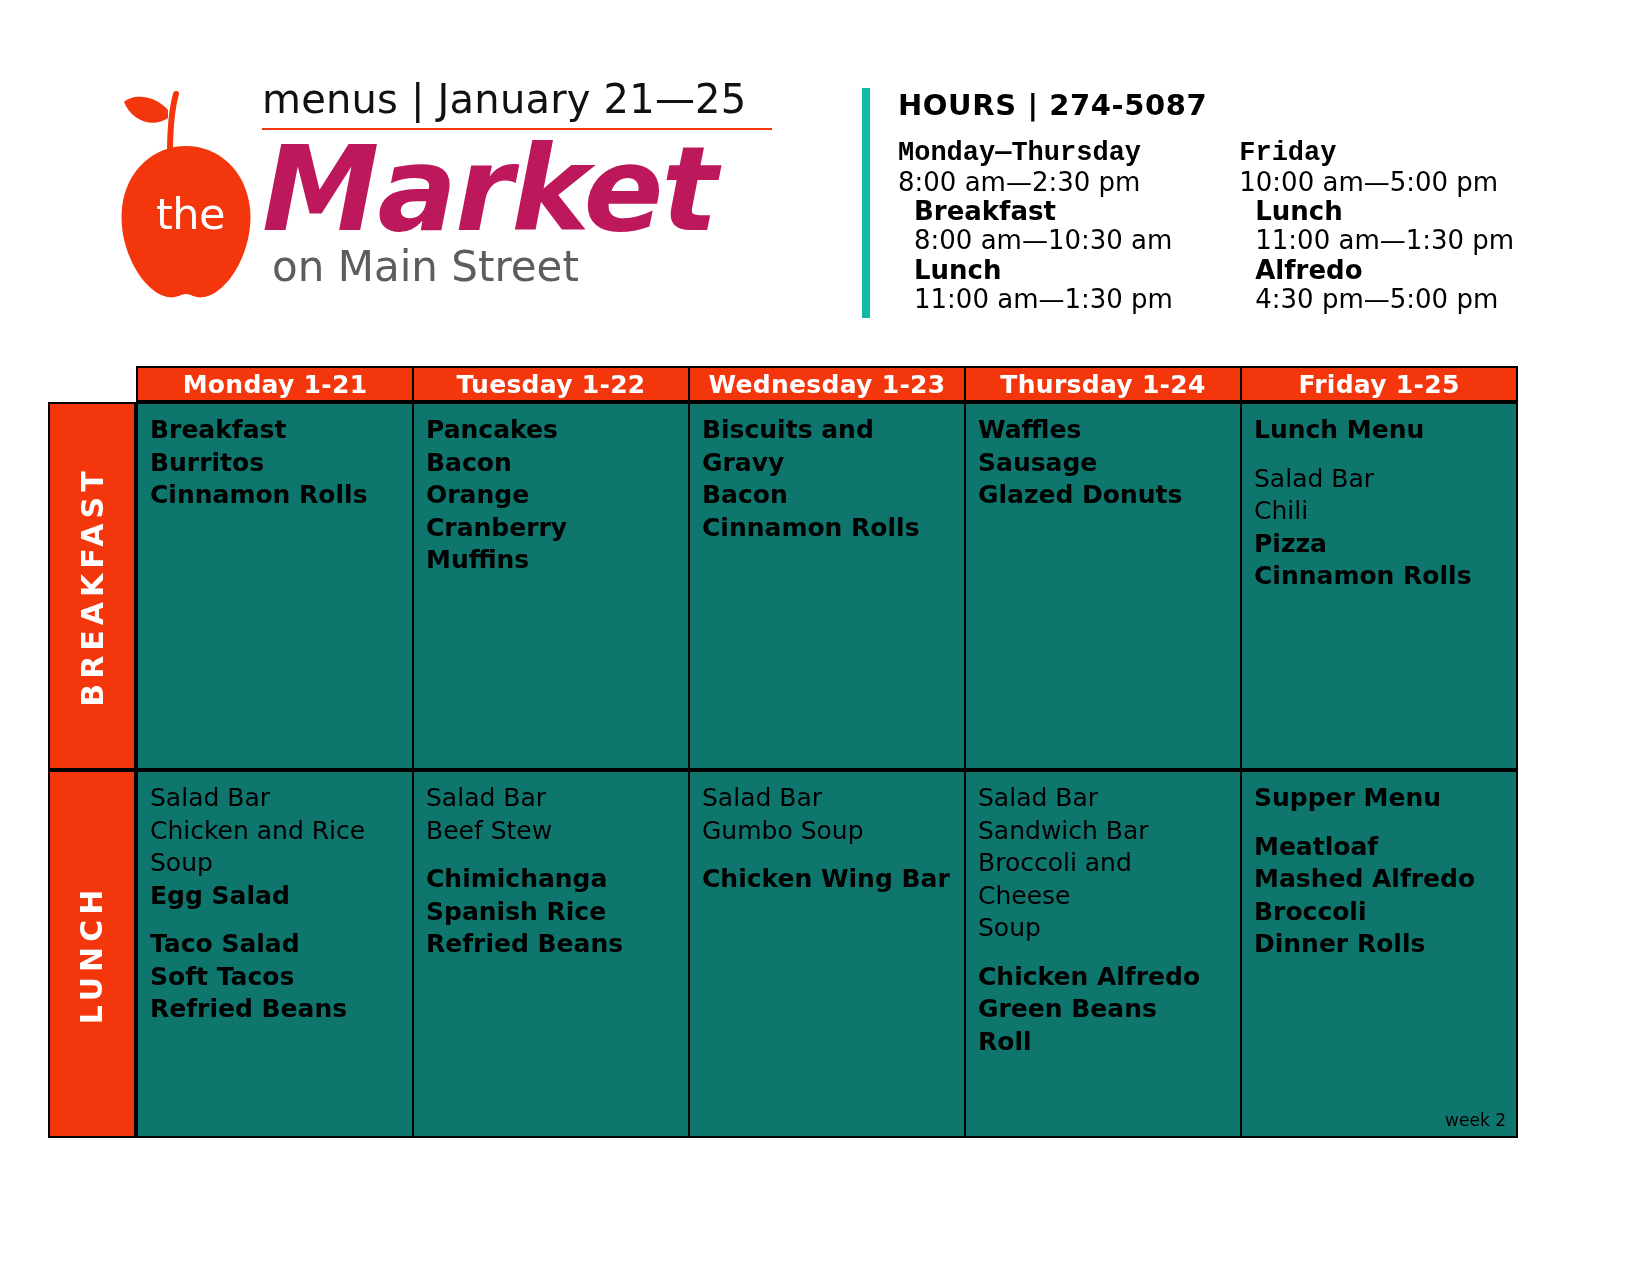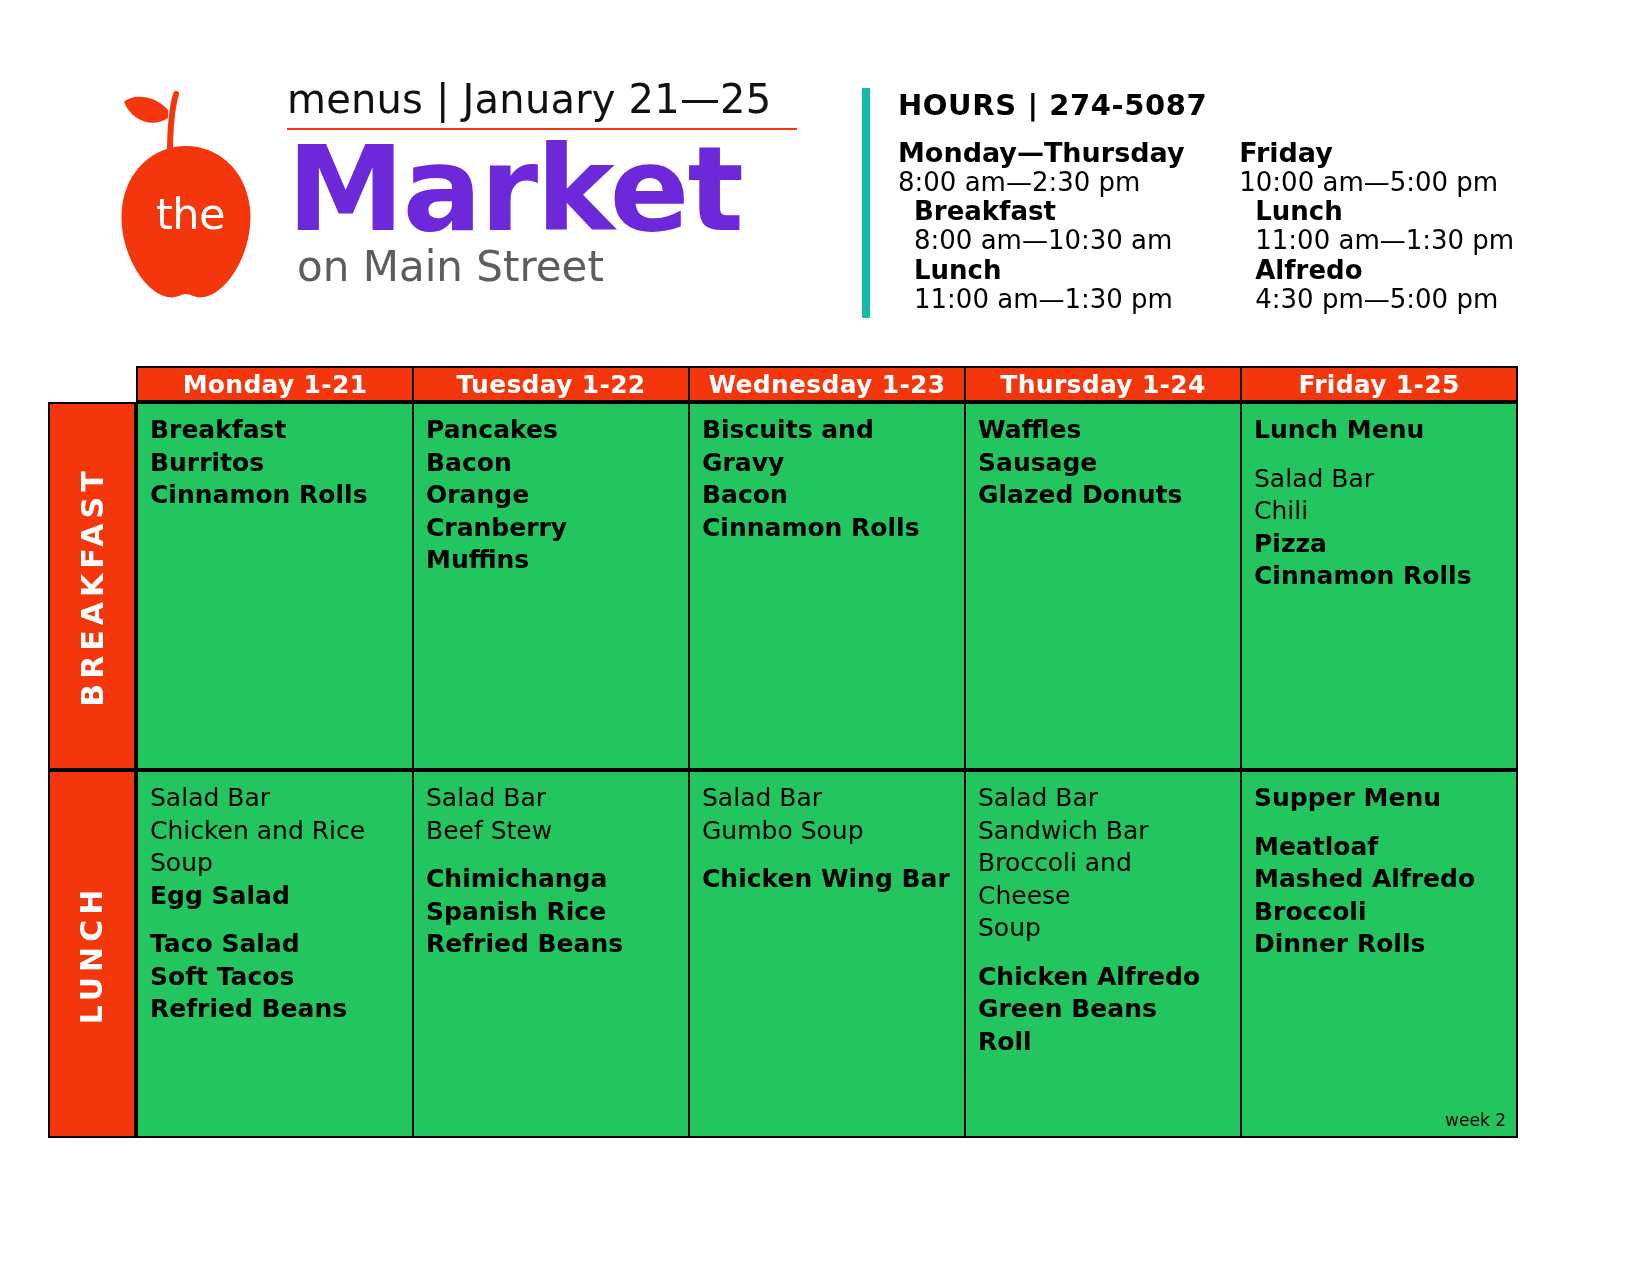--- a/index.html
+++ b/index.html
@@ -58,42 +58,42 @@
     line-height: 1;
     margin-left: 8px;
   }
 
   
   .title-block {
     position: absolute;
     left: 262px;
     top: 78px;
     width: 560px;
-    margin-left: 25px;
   }
   .menus-line {
     font-size: 40px;
     line-height: 1.05;
     color: #111111;
     letter-spacing: 0.2px;
     white-space: nowrap;
   }
   .rule-red {
     margin-top: 8px;
     width: 510px;
     height: 2px;
     background: #f4360c;
   }
   .market-word {
     margin-top: 2px;
     font-size: 118px;
     font-weight: bold;
     line-height: 0.98;
     letter-spacing: -2px;
-    color: #6d28d9;
+    color: #be185d;
+    font-style: italic;
   }
   .onmain {
     margin-top: -6px;
     margin-left: 10px;
     font-size: 42px;
     color: #5d5d5d;
     letter-spacing: 0px;
   }
 
   
@@ -118,20 +118,21 @@
     display: flex;
     gap: 0px;
   }
   .hours-col { width: 350px; }
   .hours-col.second { width: 290px; }
   .hrs-day {
     font-size: 27px;
     font-weight: bold;
     line-height: 1.12;
     white-space: nowrap;
+    font-family: Liberation Mono, monospace;
   }
   .hrs-range {
     font-size: 26px;
     line-height: 1.12;
     white-space: nowrap;
   }
   .hrs-meal {
     font-size: 26px;
     font-weight: bold;
     line-height: 1.12;
@@ -203,21 +204,21 @@
   .side-breakfast { top: 36px; height: 368px; }
   .side-lunch     { top: 404px; height: 368px; }
 
   .grid-row {
     position: absolute;
     left: 88px;
     width: 1382px;
     display: flex;
     border: 2px solid #000000;
     box-sizing: border-box;
-    background: #22c55e;
+    background: #0f766e;
   }
   .row-breakfast { top: 36px;  height: 368px; }
   .row-lunch     { top: 404px; height: 368px; }
 
   .cell {
     flex: 1 1 0;
     border-right: 2px solid #000000;
     box-sizing: border-box;
     padding: 10px 12px 8px 12px;
     position: relative;

